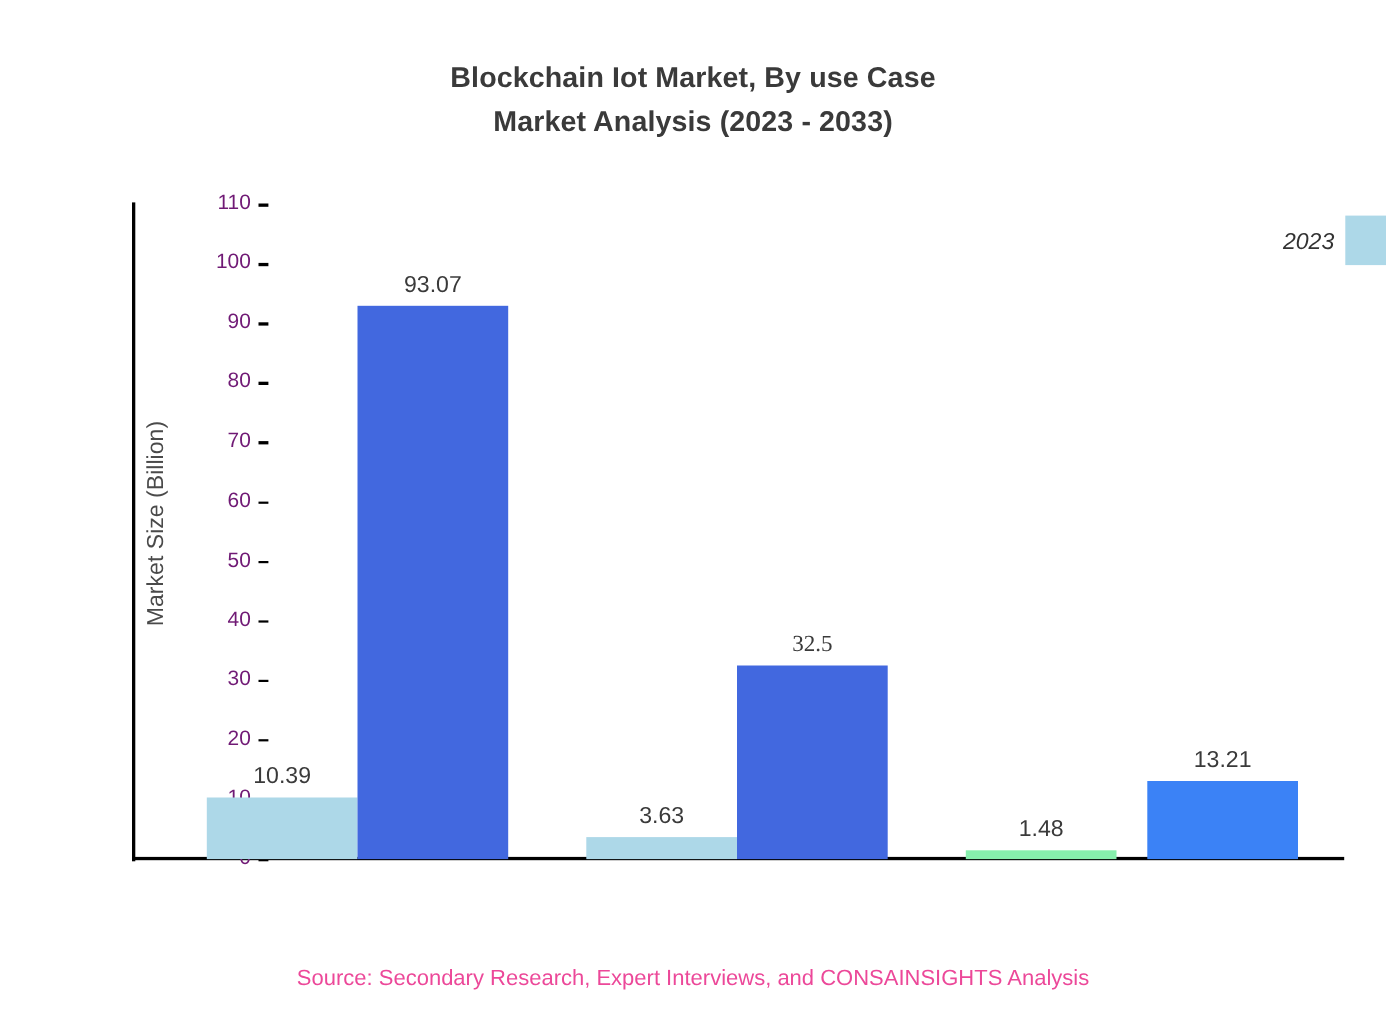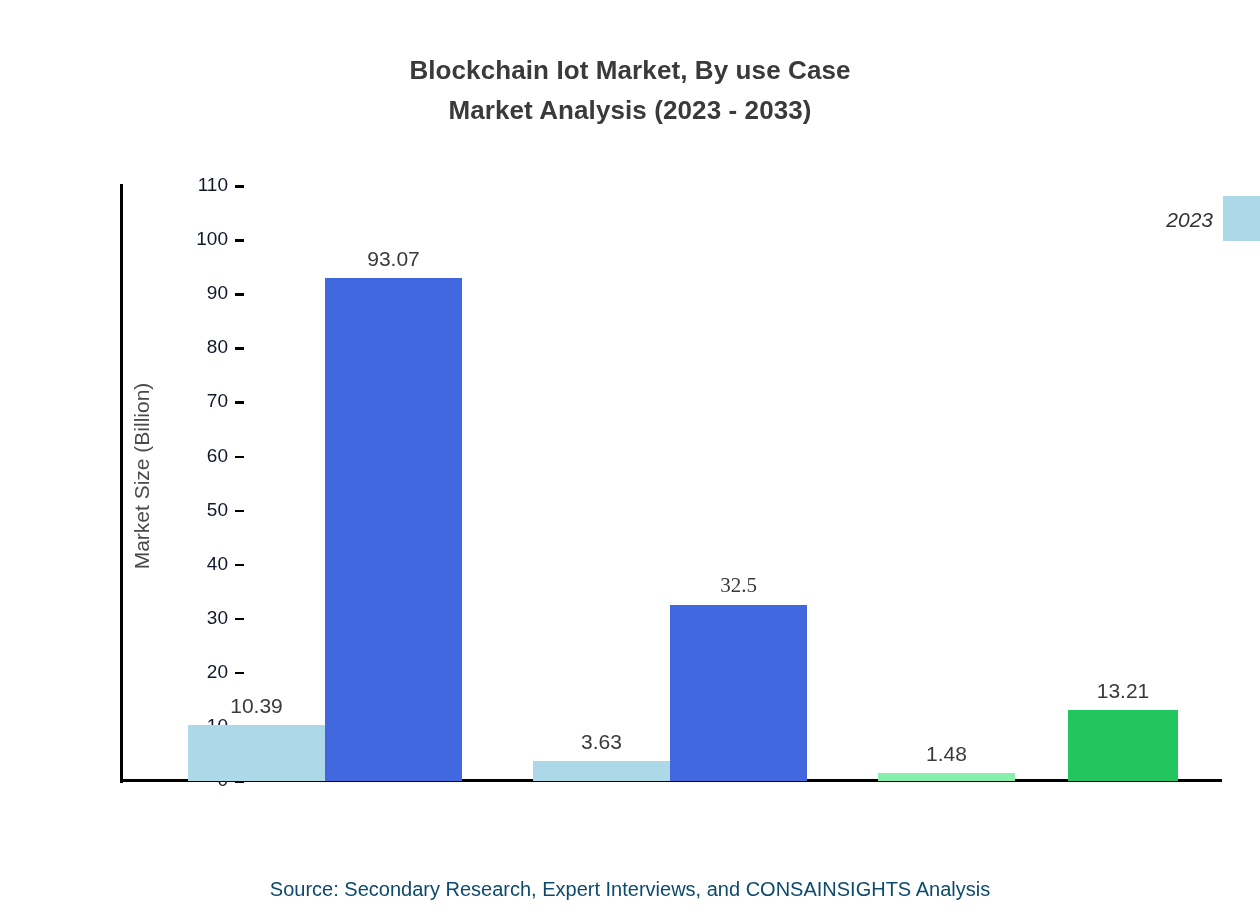--- a/index.html
+++ b/index.html
@@ -77,21 +77,21 @@
     top: -1px;
     width: 9px;
     height: 2.5px;
     background: #000000;
   }
   .ytick .tick-label {
     position: absolute;
     right: 16px;
     top: -12px;
     font-size: 19px;
-    color: #0f172a;
+    color: #701a75;
     text-align: right;
     white-space: nowrap;
     line-height: 22px;
   }
 
   
   .xtick {
     position: absolute;
     top: 781px;
     height: 0;
@@ -157,21 +157,21 @@
   }
 
   
   .source-note {
     position: absolute;
     left: 0;
     top: 878px;
     width: 1260px;
     text-align: center;
     font-size: 20px;
-    color: #0c4a6e;
+    color: #ec4899;
   }
 </style>
 </head>
 <body>
 
 <div id="chart-root">
 
   <div class="chart-title">
     <span>Blockchain Iot Market, By use Case</span>
     <span class="line2">Market Analysis (2023 - 2033)</span>
@@ -246,21 +246,21 @@
     </div>
 
     <div class="bar" style="left:548px; width:137px; height:175.8px; background:#4268DF;font-family:Liberation Serif, serif;">
       <span class="bar-label">32.5</span>
     </div>
 
     <div class="bar" style="left:756px; width:137px; height:8.0px; background:#86efac;">
       <span class="bar-label">1.48</span>
     </div>
 
-    <div class="bar" style="left:946px; width:110px; height:71.4px; background:#22c55e;">
+    <div class="bar" style="left:921px; width:137px; height:71.4px; background:#3b82f6;">
       <span class="bar-label">13.21</span>
     </div>
 
     <div class="xtick" style="left:203px">
       
       
     </div>
     <div class="xtick" style="left:548px">
       
       

